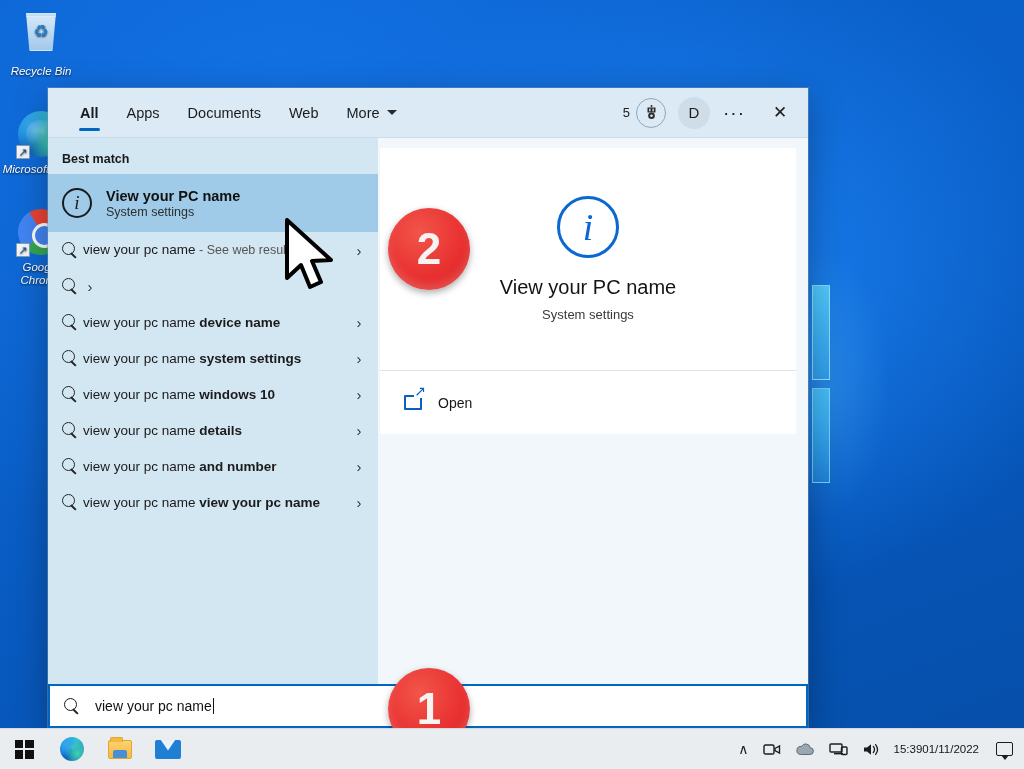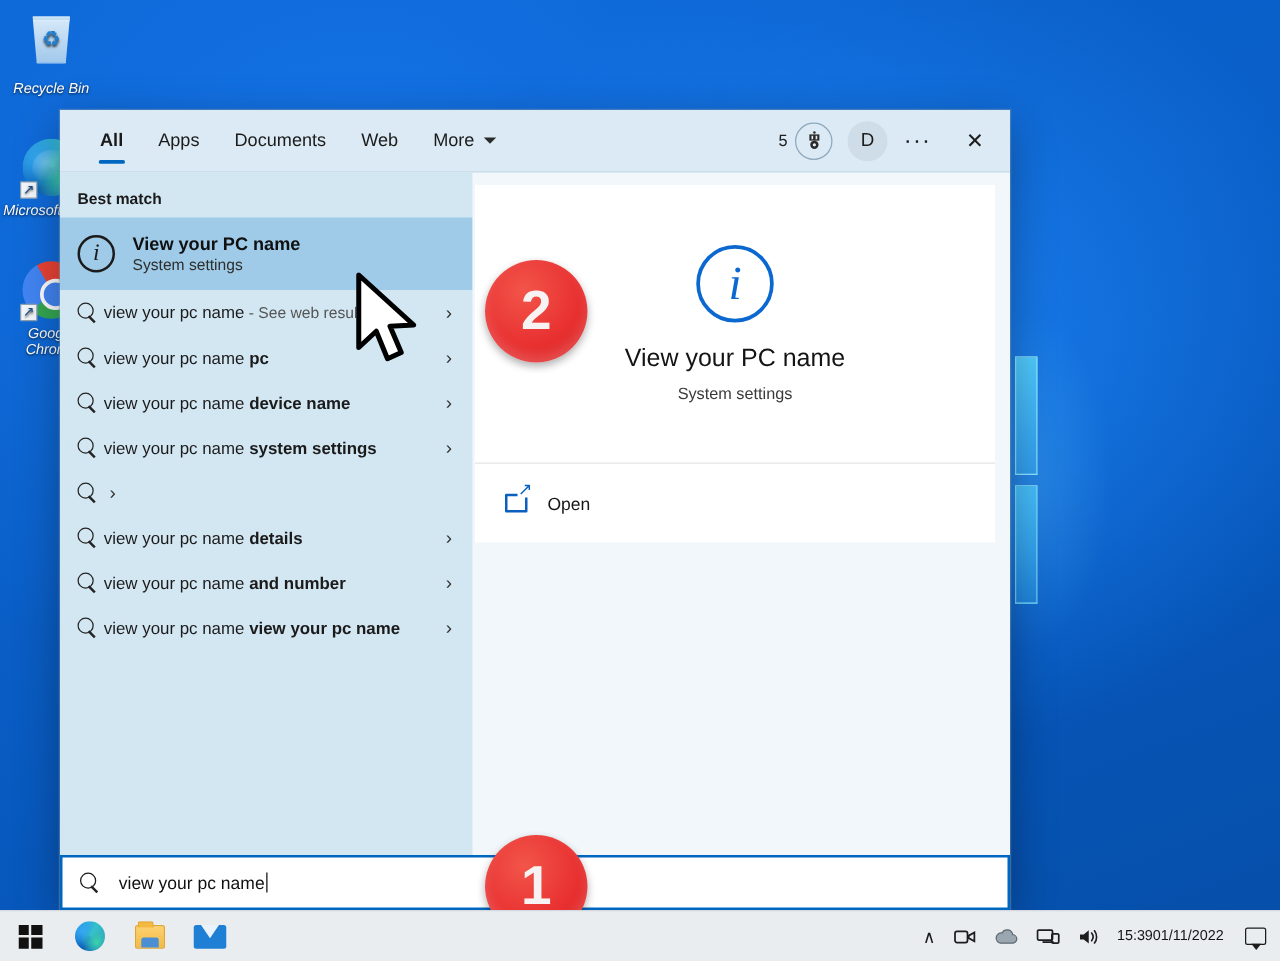--- a/index.html
+++ b/index.html
@@ -439,35 +439,35 @@
 
 
       <div id="suggestion-list">
           <div class="sugg-row">
             <span class="mag"></span>
             <span class="sugg-text"><span>view your pc name</span><span class="muted"> - See web results</span></span>
             <span class="chev">›</span>
           </div>
           <div class="sugg-row">
             <span class="mag"></span>
-            <span class="sugg-text"><span>view your pc name </span><b>pc</b></span>
             <span class="chev">›</span>
           </div>
           <div class="sugg-row">
             <span class="mag"></span>
             <span class="sugg-text"><span>view your pc name </span><b>device name</b></span>
             <span class="chev">›</span>
           </div>
           <div class="sugg-row">
             <span class="mag"></span>
             <span class="sugg-text"><span>view your pc name </span><b>system settings</b></span>
             <span class="chev">›</span>
           </div>
           <div class="sugg-row">
             <span class="mag"></span>
+            <span class="sugg-text"><span>view your pc name </span><b>windows 10</b></span>
             <span class="chev">›</span>
           </div>
           <div class="sugg-row">
             <span class="mag"></span>
             <span class="sugg-text"><span>view your pc name </span><b>details</b></span>
             <span class="chev">›</span>
           </div>
           <div class="sugg-row">
             <span class="mag"></span>
             <span class="sugg-text"><span>view your pc name </span><b>and number</b></span>

